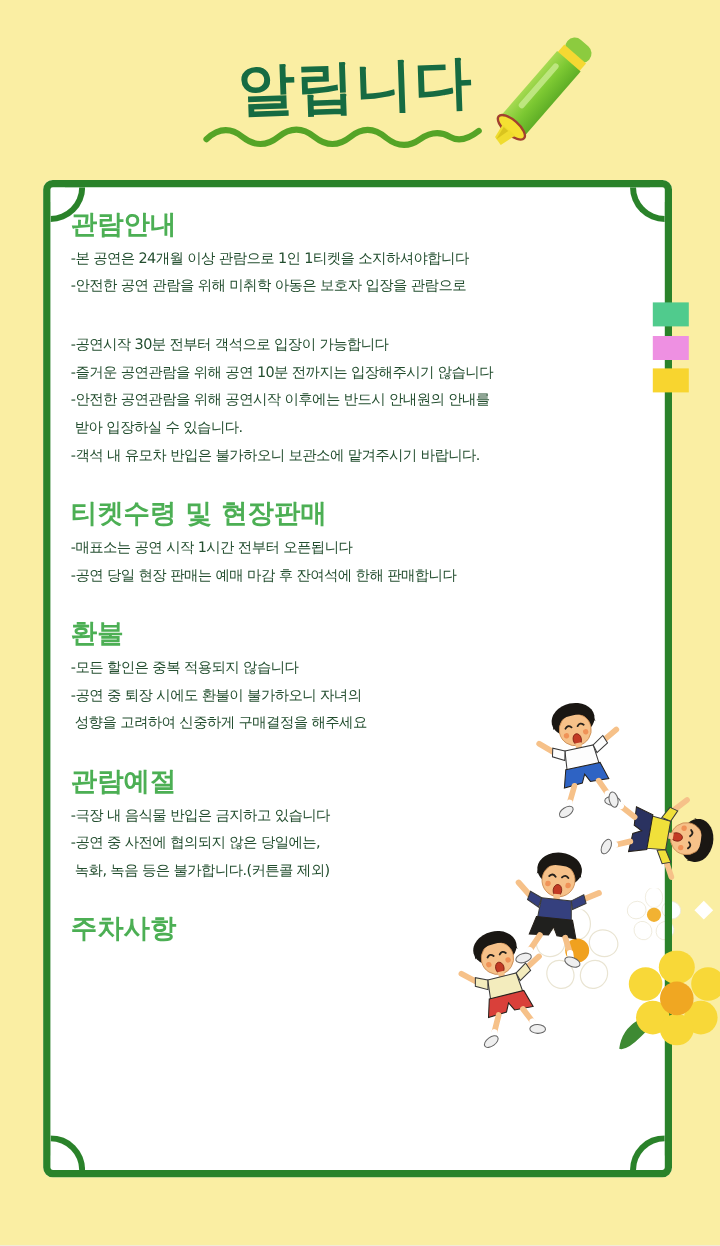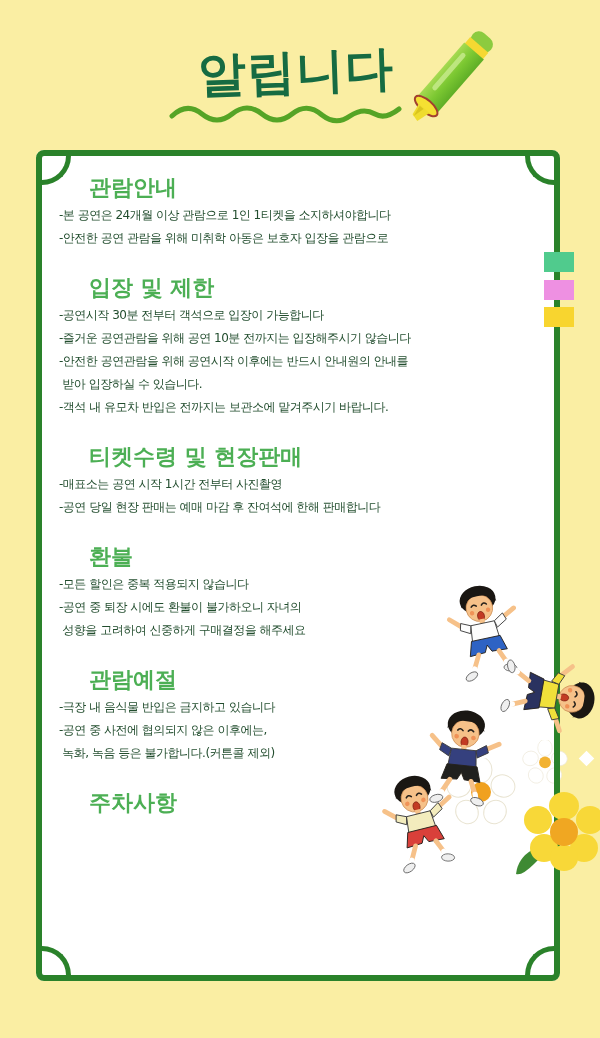--- a/index.html
+++ b/index.html
@@ -31,21 +31,21 @@
   .ear.tr{right:0;top:0;border-left:5px solid var(--frame-border);border-bottom:5px solid var(--frame-border);border-bottom-left-radius:100% 100%;}
   .ear.bl{left:0;bottom:0;border-right:5px solid var(--frame-border);border-top:5px solid var(--frame-border);border-top-right-radius:100% 100%;}
   .ear.br{right:0;bottom:0;border-left:5px solid var(--frame-border);border-top:5px solid var(--frame-border);border-top-left-radius:100% 100%;}
   
   .content{
     position:absolute;left:42px;top:156px;width:512px;
     padding:20px 0 0 12px;z-index:2;box-sizing:border-box;
   }
   .sec{margin:0 0 26px 0;}
   .sec-h{
-    margin:0 0 4px 35px;font-size:22px;line-height:24px;font-weight:700;
+    margin:0 0 4px 5px;font-size:22px;line-height:24px;font-weight:700;
     color:var(--heading-green,#4CAF54);letter-spacing:0;
   }
   .bullet{
     margin:0;padding-left:5px;font-size:12px;line-height:23px;
     color:var(--body-text,#224D2E);white-space:pre;letter-spacing:-0.5px;
     font-weight:500;
   }
   
   .sq{position:absolute;width:30px;height:20px;z-index:6;}
   .sq.g{left:544px;top:252px;background:var(--square-green,#50CB8D);}
@@ -100,45 +100,44 @@
   <div class="box-bg"></div>
 
   <div class="content">
     <section class="sec">
       <h2 class="sec-h">관람안내</h2>
       <p class="bullet">-본 공연은 24개월 이상 관람으로 1인 1티켓을 소지하셔야합니다</p>
       <p class="bullet">-안전한 공연 관람을 위해 미취학 아동은 보호자 입장을 관람으로</p>
     </section>
 
     <section class="sec">
-      <h2 class="sec-h">입장 및 제한</h2>
       <p class="bullet">-공연시작 30분 전부터 객석으로 입장이 가능합니다</p>
       <p class="bullet">-즐거운 공연관람을 위해 공연 10분 전까지는 입장해주시기 않습니다</p>
       <p class="bullet">-안전한 공연관람을 위해 공연시작 이후에는 반드시 안내원의 안내를
  받아 입장하실 수 있습니다.</p>
-      <p class="bullet">-객석 내 유모차 반입은 전까지는 보관소에 맡겨주시기 바랍니다.</p>
+      <p class="bullet">-객석 내 유모차 반입은 불가하오니 보관소에 맡겨주시기 바랍니다.</p>
     </section>
 
     <section class="sec">
       <h2 class="sec-h">티켓수령 및 현장판매</h2>
-      <p class="bullet">-매표소는 공연 시작 1시간 전부터 사진촬영</p>
+      <p class="bullet">-매표소는 공연 시작 1시간 전부터 오픈됩니다</p>
       <p class="bullet">-공연 당일 현장 판매는 예매 마감 후 잔여석에 한해 판매합니다</p>
     </section>
 
     <section class="sec">
       <h2 class="sec-h">환불</h2>
       <p class="bullet">-모든 할인은 중복 적용되지 않습니다</p>
       <p class="bullet">-공연 중 퇴장 시에도 환불이 불가하오니 자녀의
  성향을 고려하여 신중하게 구매결정을 해주세요</p>
     </section>
 
     <section class="sec">
       <h2 class="sec-h">관람예절</h2>
       <p class="bullet">-극장 내 음식물 반입은 금지하고 있습니다</p>
-      <p class="bullet">-공연 중 사전에 협의되지 않은 이후에는,
+      <p class="bullet">-공연 중 사전에 협의되지 않은 당일에는,
  녹화, 녹음 등은 불가합니다.(커튼콜 제외)</p>
     </section>
 
     <section class="sec">
       <h2 class="sec-h">주차사항</h2>
     </section>
   </div>
 
   <svg class="daisy-big" width="70" height="70" viewBox="0 0 70 70">
     <g stroke="#E9E4D2" stroke-width="1">

